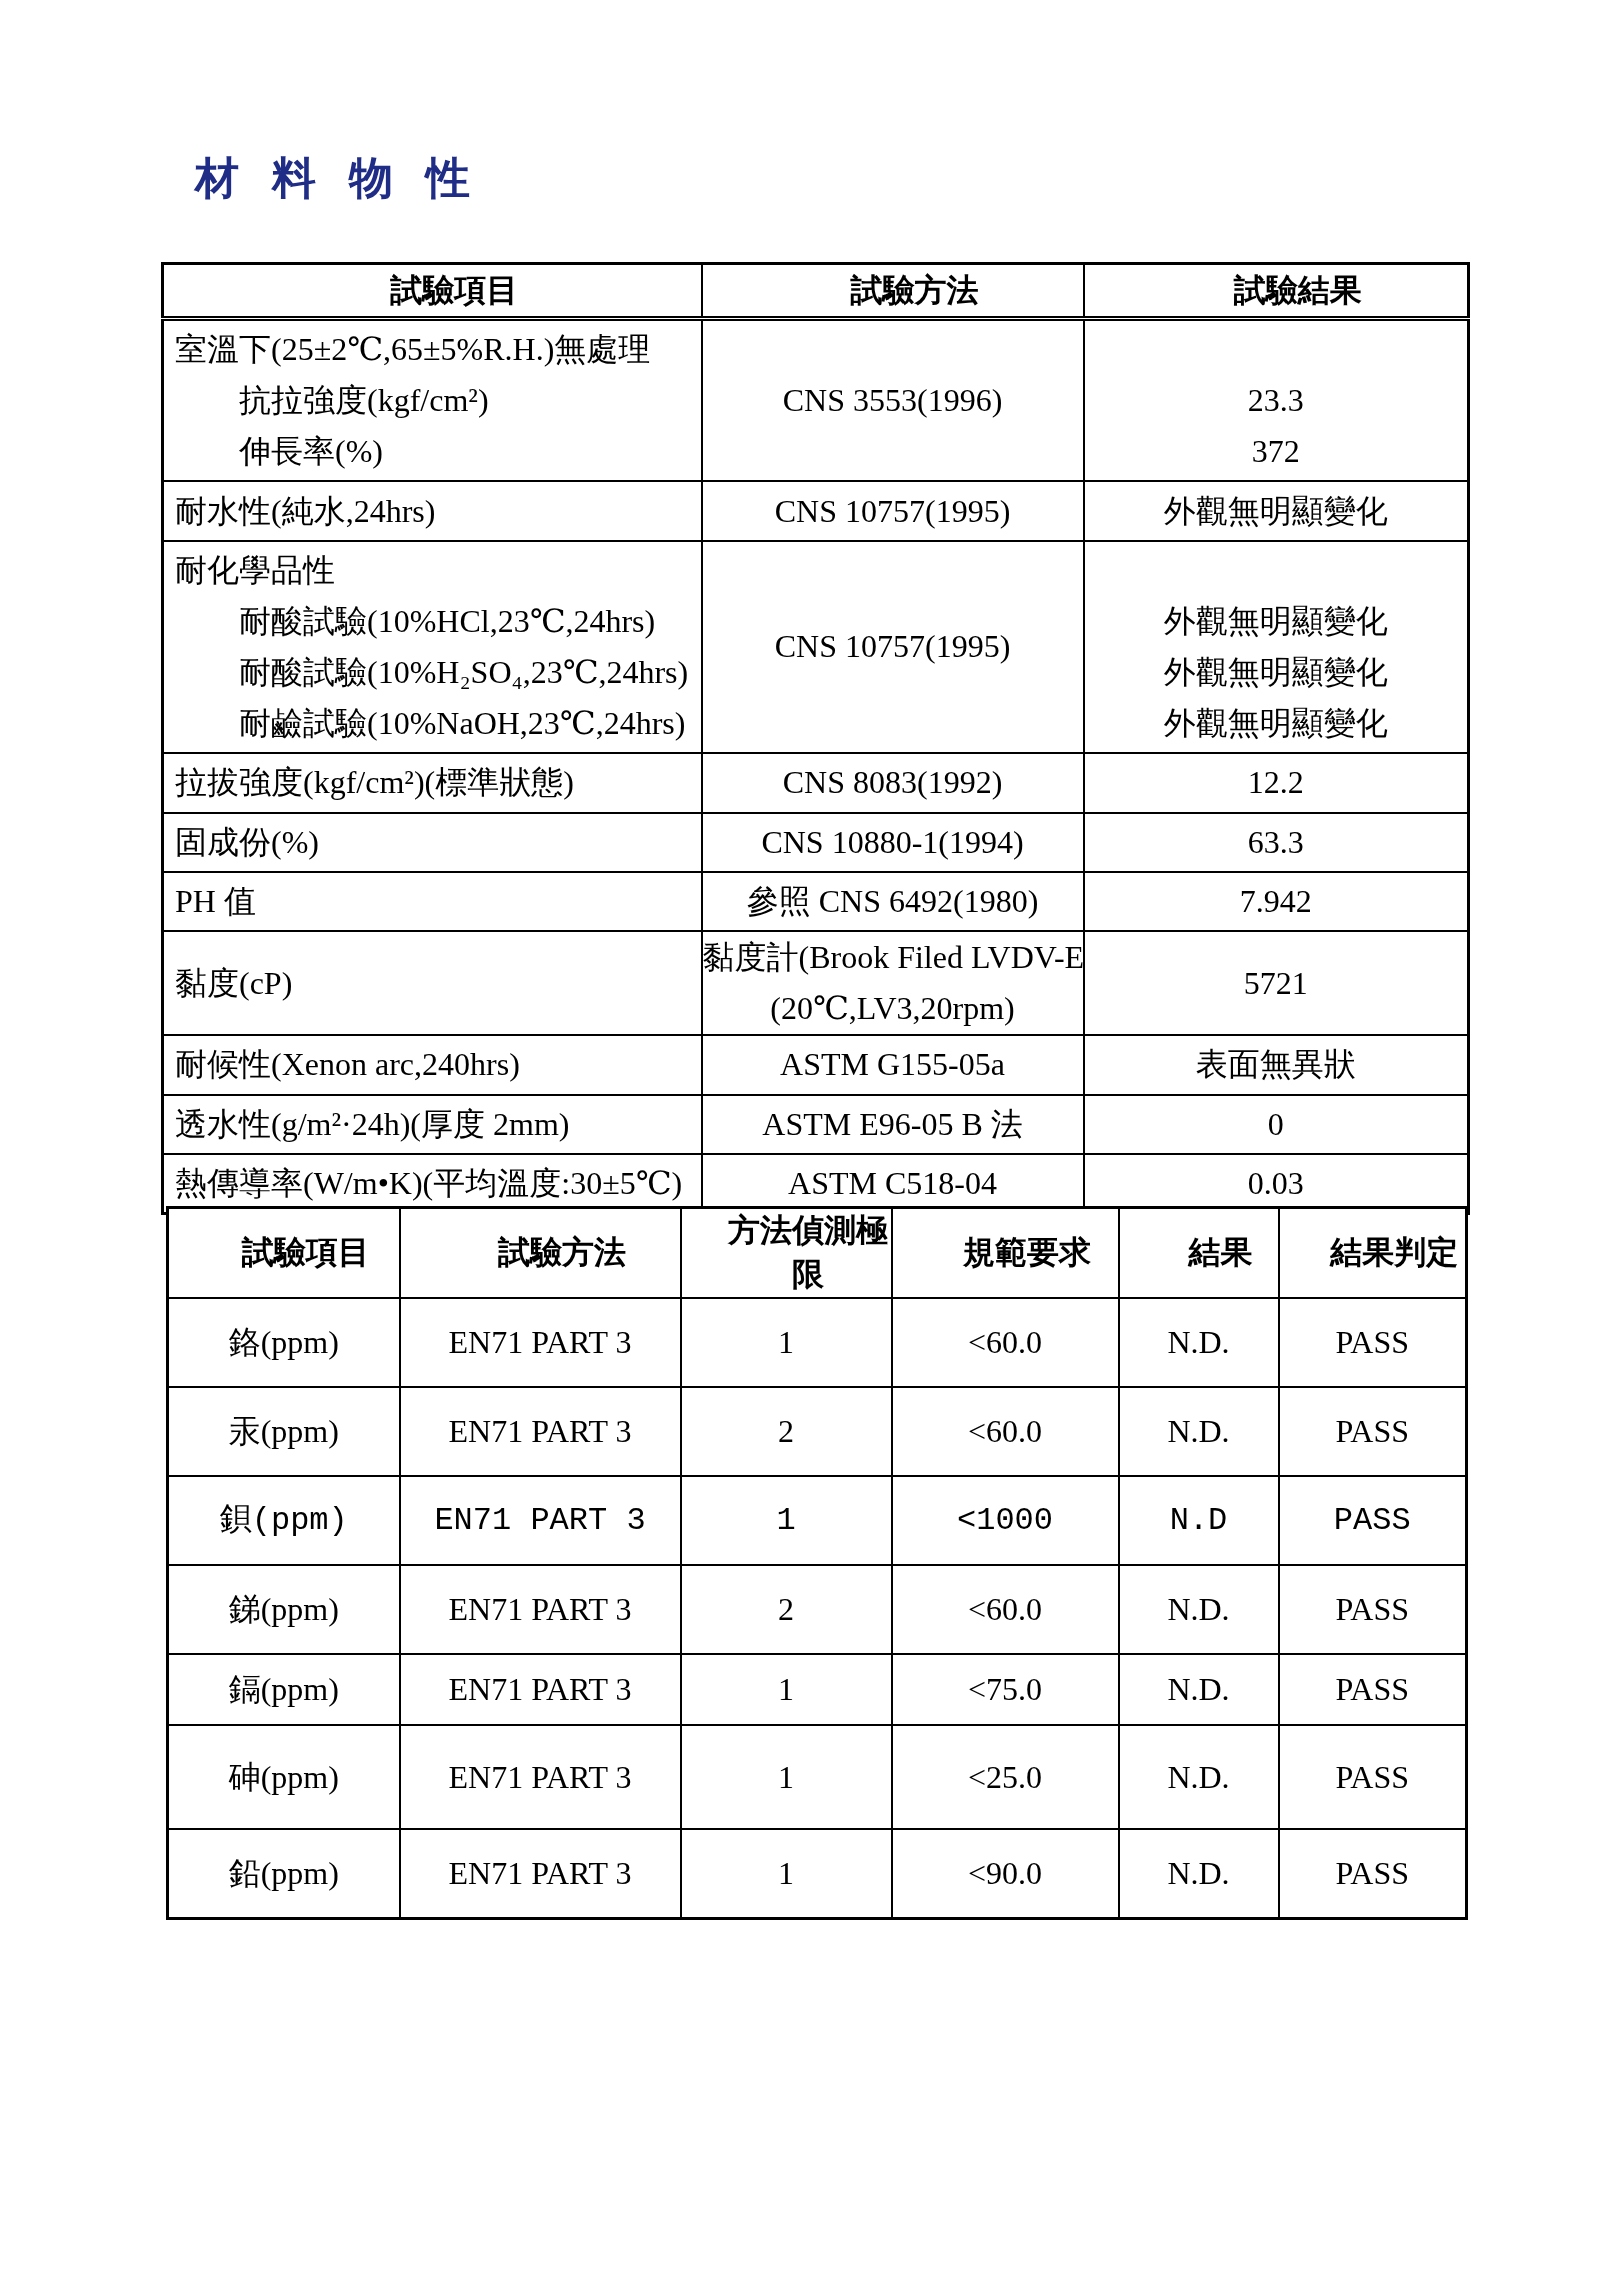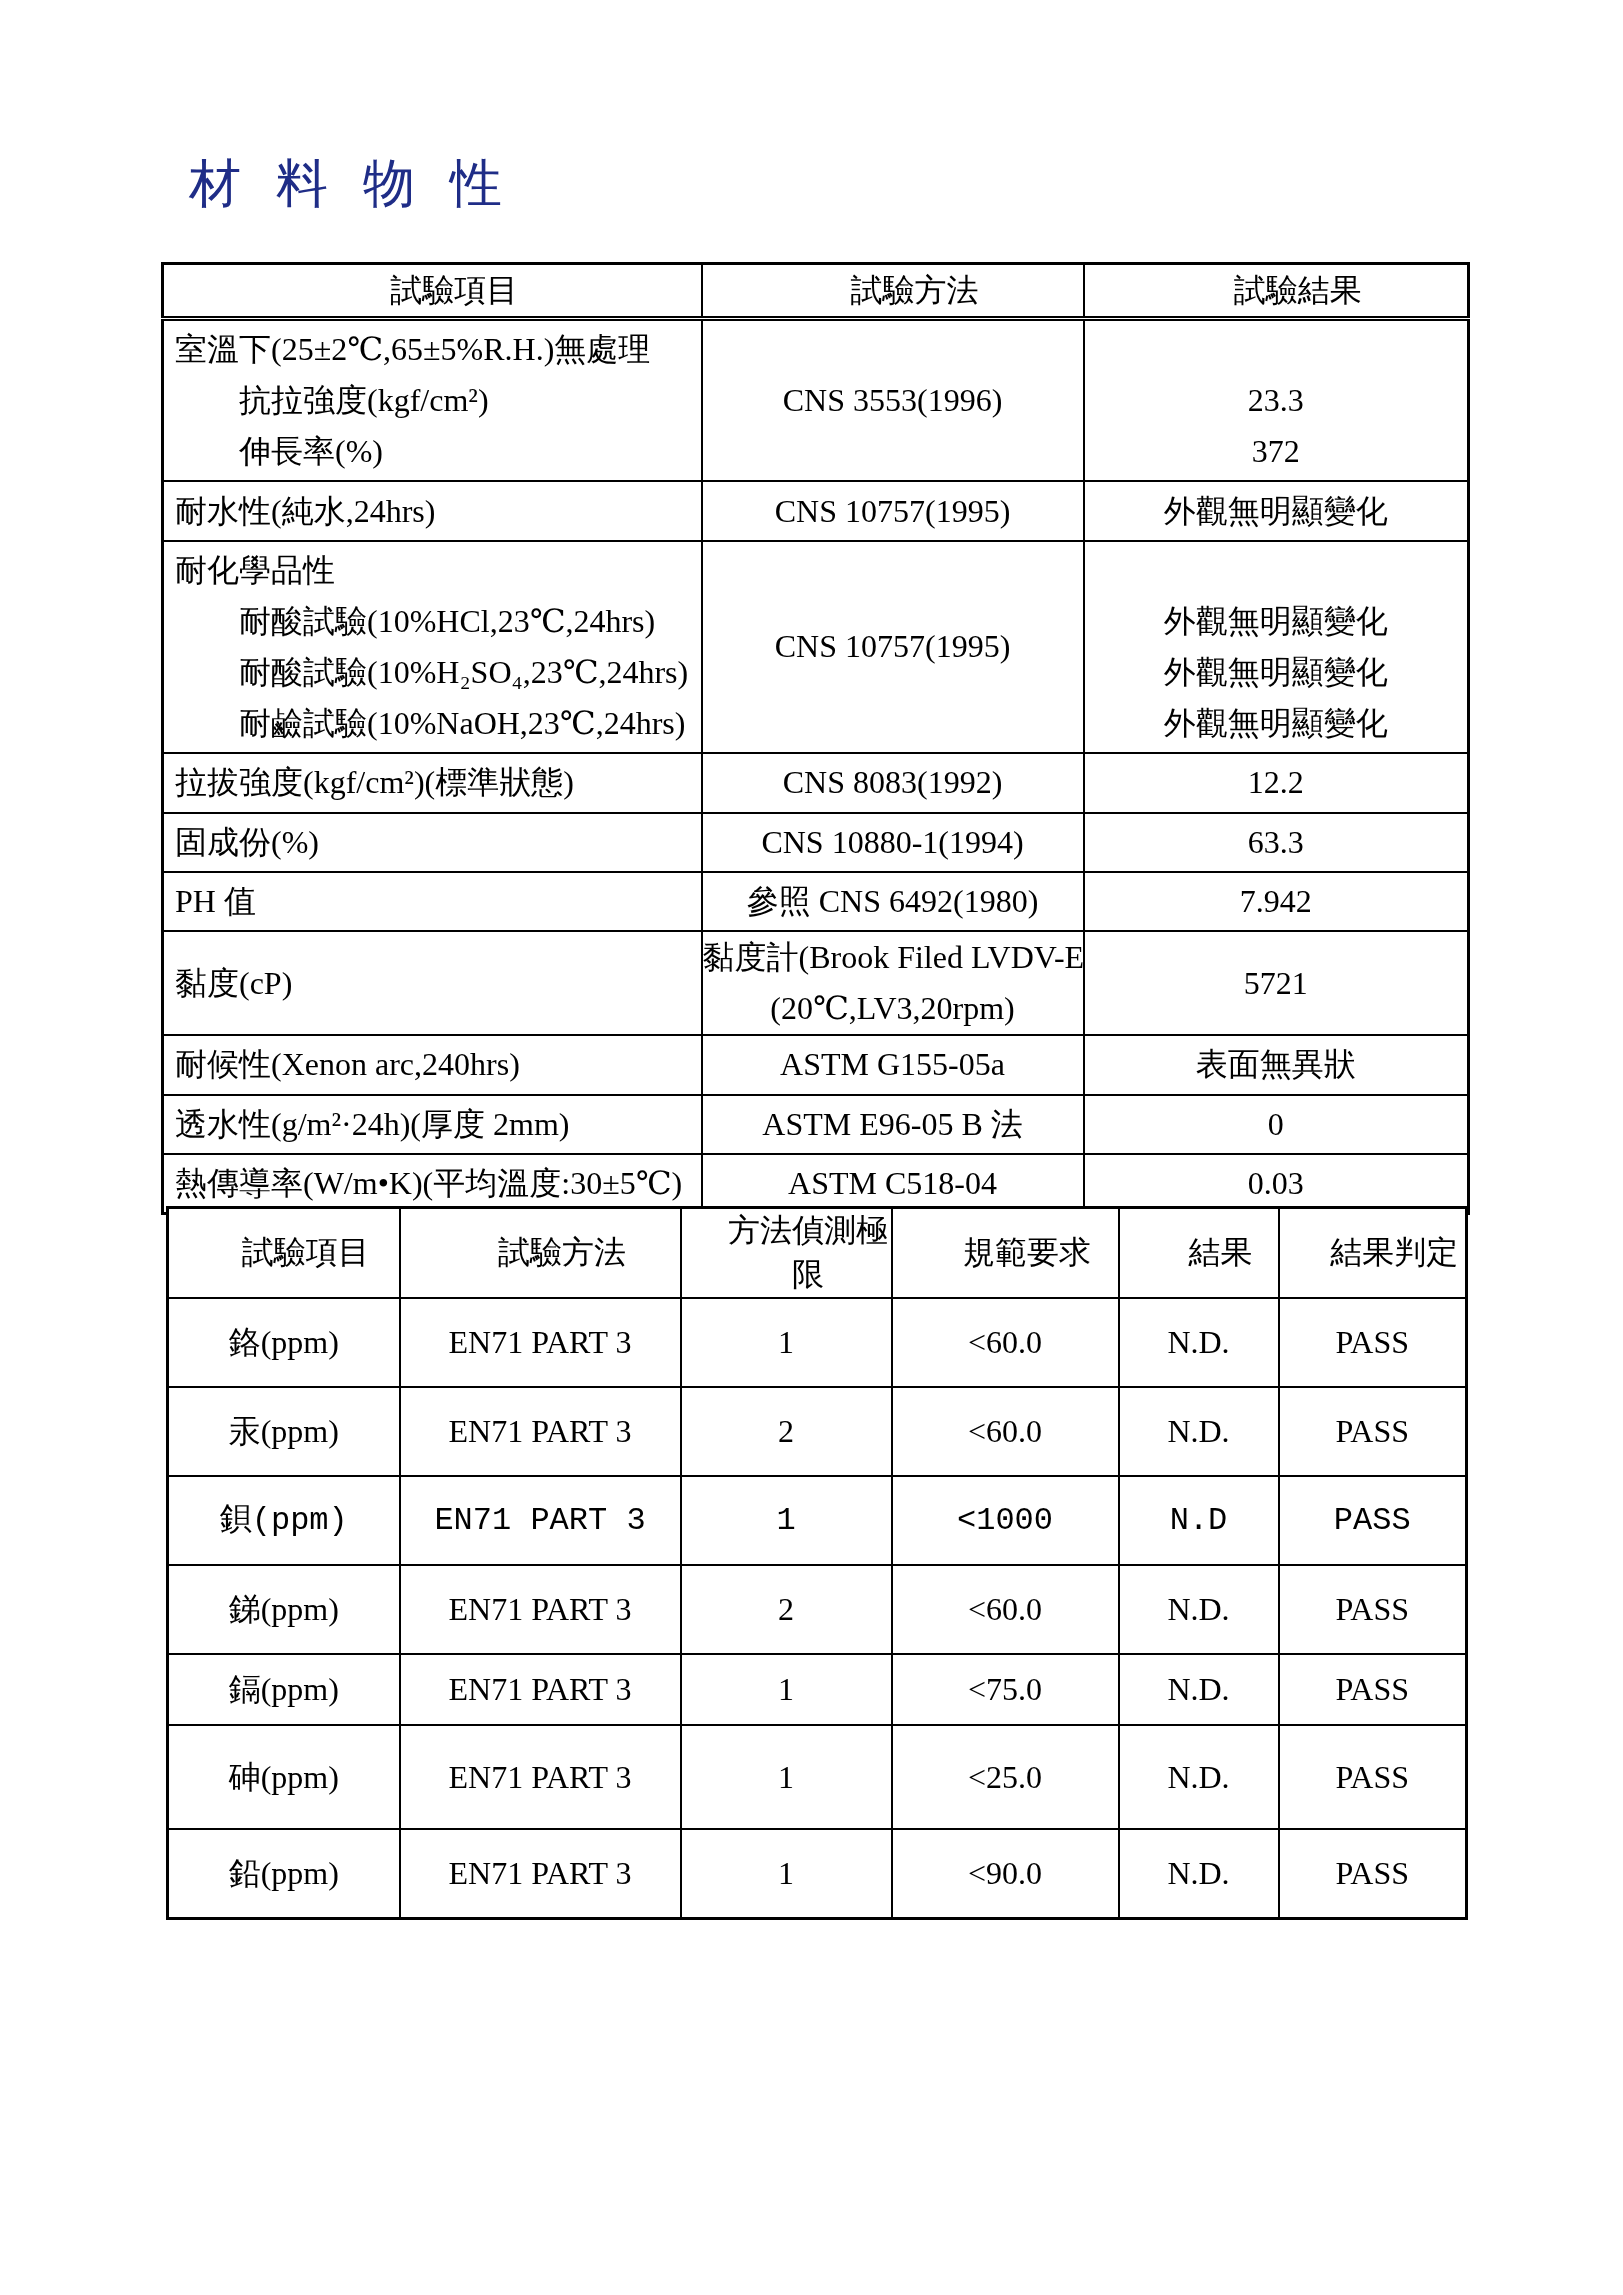--- a/index.html
+++ b/index.html
@@ -7,24 +7,24 @@
     position: relative;
     width: 1623px;
     height: 2295px;
     background: #ffffff;
     font-family: "Liberation Serif", "DejaVu Serif", serif;
     color: #000000;
     overflow: hidden;
   }
   .title {
     position: absolute;
-    left: 189px;
+    left: 195px;
     top: 149px;
-    font-size: 52px;
-    font-weight: normal;
+    font-size: 44px;
+    font-weight: bold;
     letter-spacing: 11px;
     white-space: nowrap;
   }
   table {
     border-collapse: collapse;
     table-layout: fixed;
     background: #ffffff;
   }
   .t1 {
     position: absolute;
@@ -40,21 +40,21 @@
     width: 1299px;
     border: 3.2px solid #000000;
   }
   th, td {
     border: 2.4px solid #000000;
     font-size: 32px;
     padding: 0;
     vertical-align: middle;
     overflow: hidden;
   }
-  th { font-weight: normal; text-align: center; padding-left: 44px; }
+  th { font-weight: bold; text-align: center; padding-left: 44px; }
   .t1 thead th { height: 51px; border-bottom: 5.5px double #000000; }
   .t2 thead th { height: 76px; }
   .c-item { text-align: left; padding: 3.2px 8px 3.2px 11px; }
   .c-center { text-align: center; }
   .line { line-height: 51px; white-space: pre; }
   .t2 .line { line-height: 43px; white-space: pre; }
   .spacer { visibility: hidden; }
 </style>
 </head>
 <body>

